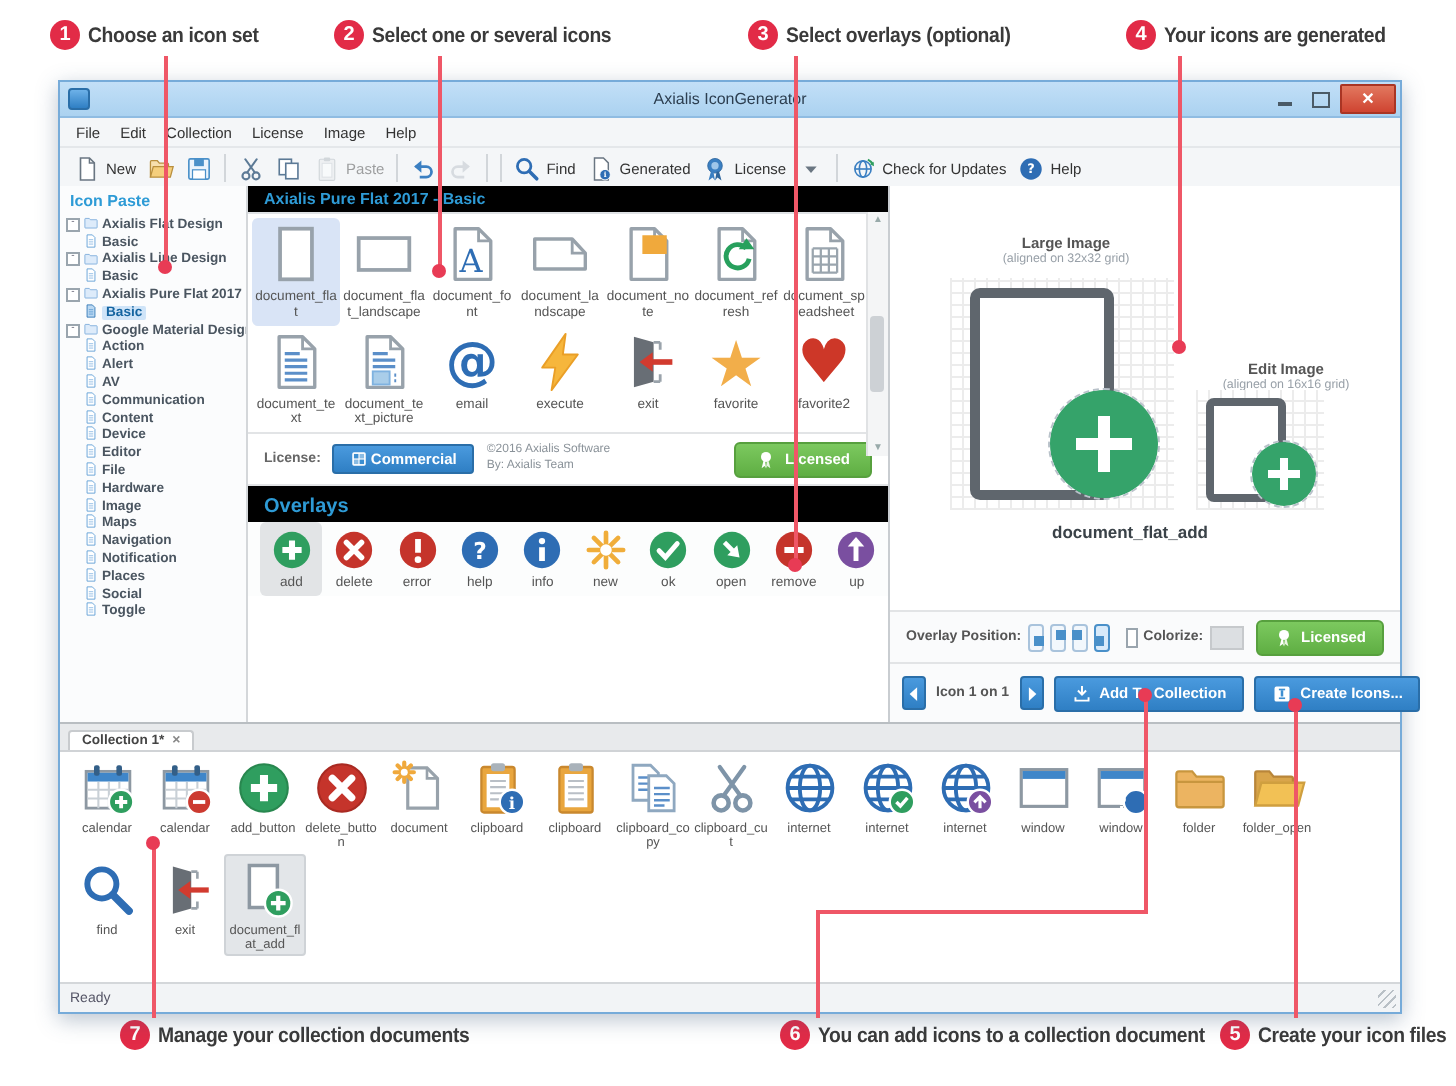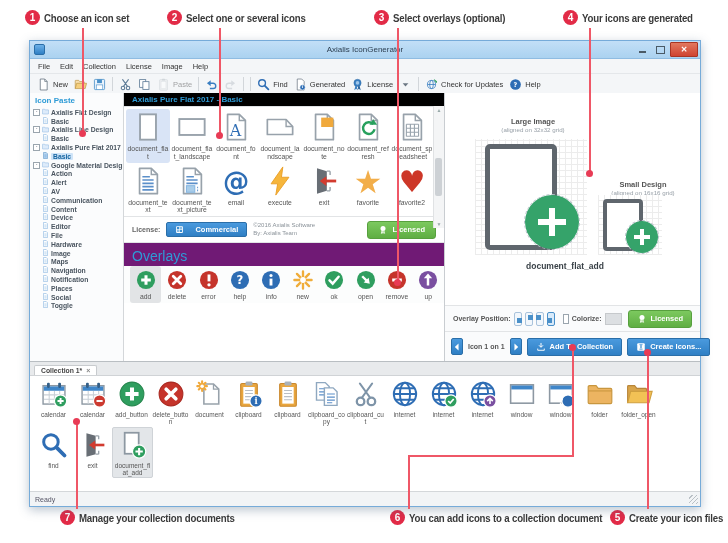--- a/index.html
+++ b/index.html
@@ -50,29 +50,29 @@
   .c-head{height:13px;line-height:13px;background:#000000;color:#2e9bd6;font-weight:bold;font-size:8px;
           padding-left:8px;border-bottom:1px solid #dfe2e5}
   .c-grid{display:flex;flex-wrap:wrap;padding:2px 10px 0 2px}
   .tile{width:44px;display:flex;flex-direction:column;align-items:center;padding:3px 0 2px;border-radius:3px}
   .tile svg{width:30px;height:30px;display:block}
   .tile .lbl{font-size:6.8px;color:#555;text-align:center;line-height:1.15;word-break:break-all;margin-top:3px;width:42px}
   .tile.sel{background:#d9e4f6}
   .c-license{height:25px;border-top:1px solid #e2e4e6;border-bottom:1px solid #e2e4e6;display:flex;
              align-items:center;padding:0 8px;gap:6px;background:#fff}
   .lic-lbl{font-size:7px;font-weight:bold;color:#666}
-  .compill{display:flex;align-items:center;gap:11px;background:linear-gradient(#4a9ade,#2f7fc4);
+  .compill{display:flex;align-items:center;gap:1px;background:linear-gradient(#4a9ade,#2f7fc4);
            border:1px solid #2a6ea8;color:#fff;font-size:7.5px;font-weight:bold;padding:2px 8px;border-radius:2px}
   .compill svg{width:9px;height:9px}
   .copy{font-size:6px;color:#8a9299;line-height:1.3}
   .flex1{flex:1}
   .greenbtn{display:flex;align-items:center;gap:4px;background:linear-gradient(#7cc95f,#5fae43);
             border:1px solid #57a03e;color:#fff;font-size:7.5px;font-weight:bold;padding:3px 10px;border-radius:3px}
   .greenbtn svg{width:10px;height:10px}
-  .c-ovl-h{font-size:14px;font-weight:normal;color:#2e9bd6;padding:5px 8px 2px;background:#701a75}
+  .c-ovl-h{font-size:10px;font-weight:bold;color:#2e9bd6;padding:5px 8px 2px;background:#000000}
   .c-ovls{display:flex;padding-left:6px;background:#fcfdfd}
   .otile{width:32px;display:flex;flex-direction:column;align-items:center;padding:3px 0;border-radius:3px}
   .otile svg{width:22px;height:22px;display:block}
   .otile .lbl{font-size:6.8px;color:#555;margin-top:2px}
   .otile.sel{background:#e2e4e6}
   .c-scroll{position:absolute;right:0;top:13px;width:10px;height:122px;background:#f4f5f6;border-left:1px solid #e0e2e4}
   .c-scroll .sa{position:absolute;left:0;right:0;text-align:center;font-size:5px;color:#9aa}
   .c-scroll .sa.up{top:1px}.c-scroll .sa.dn{bottom:1px}
   .c-scroll .thumb{position:absolute;left:1px;width:7px;top:52px;height:38px;background:#cdd1d5;border-radius:2px}
   
@@ -845,21 +845,21 @@
           <div class="cap-s">(aligned on 32x32 grid)</div>
         </div>
         <div class="pgrid pgrid-l">
           <div class="pdoc pdoc-l"></div>
           <div class="pplus pplus-l">
               <i class="ph"></i>
               <i class="pv"></i>
             </div>
         </div>
         <div class="cap cap-s2">
-          <div class="cap-t">Small Design</div>
+          <div class="cap-t">Edit Image</div>
           <div class="cap-s">(aligned on 16x16 grid)</div>
         </div>
         <div class="pgrid pgrid-s">
           <div class="pdoc pdoc-s"></div>
           <div class="pplus pplus-s">
               <i class="ph"></i>
               <i class="pv"></i>
             </div>
         </div>
         <div class="r-name">document_flat_add</div>

